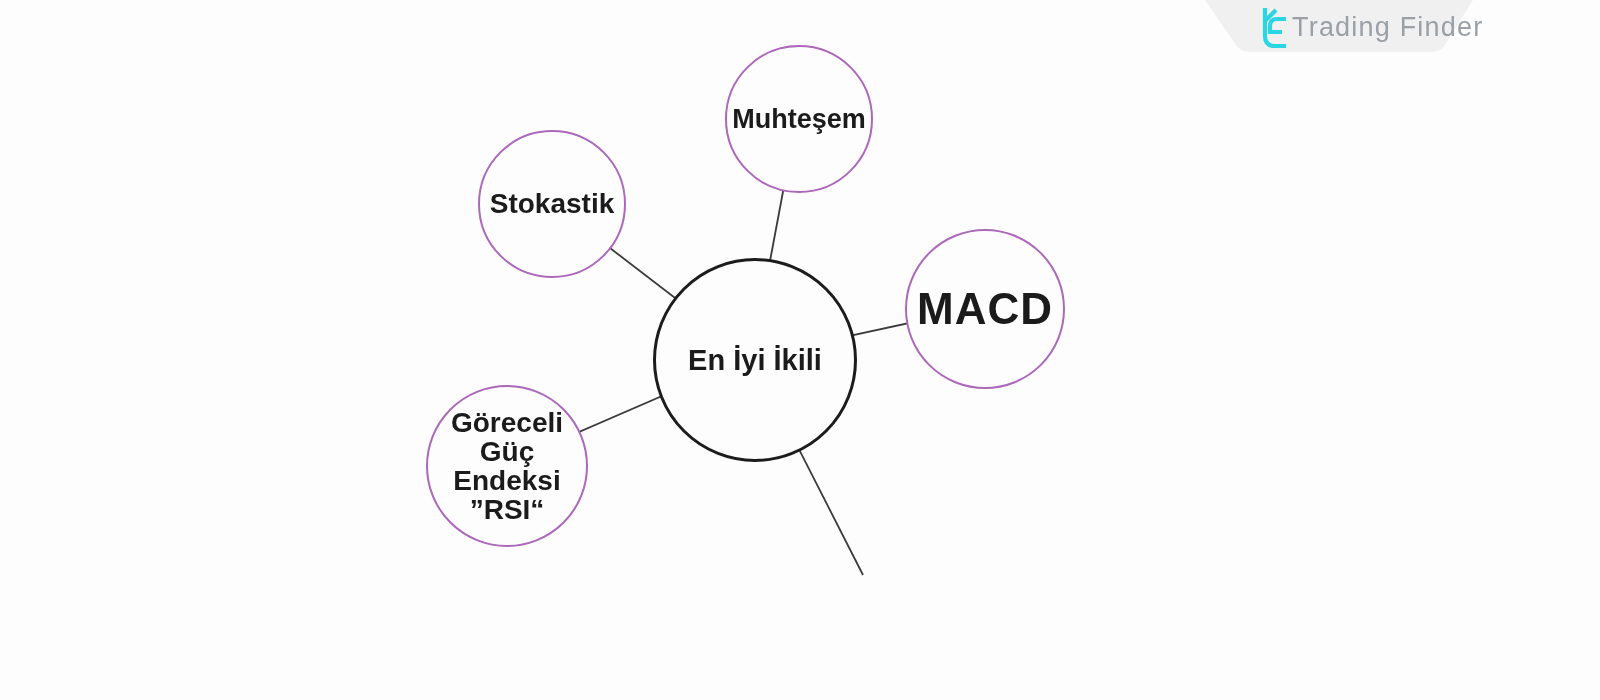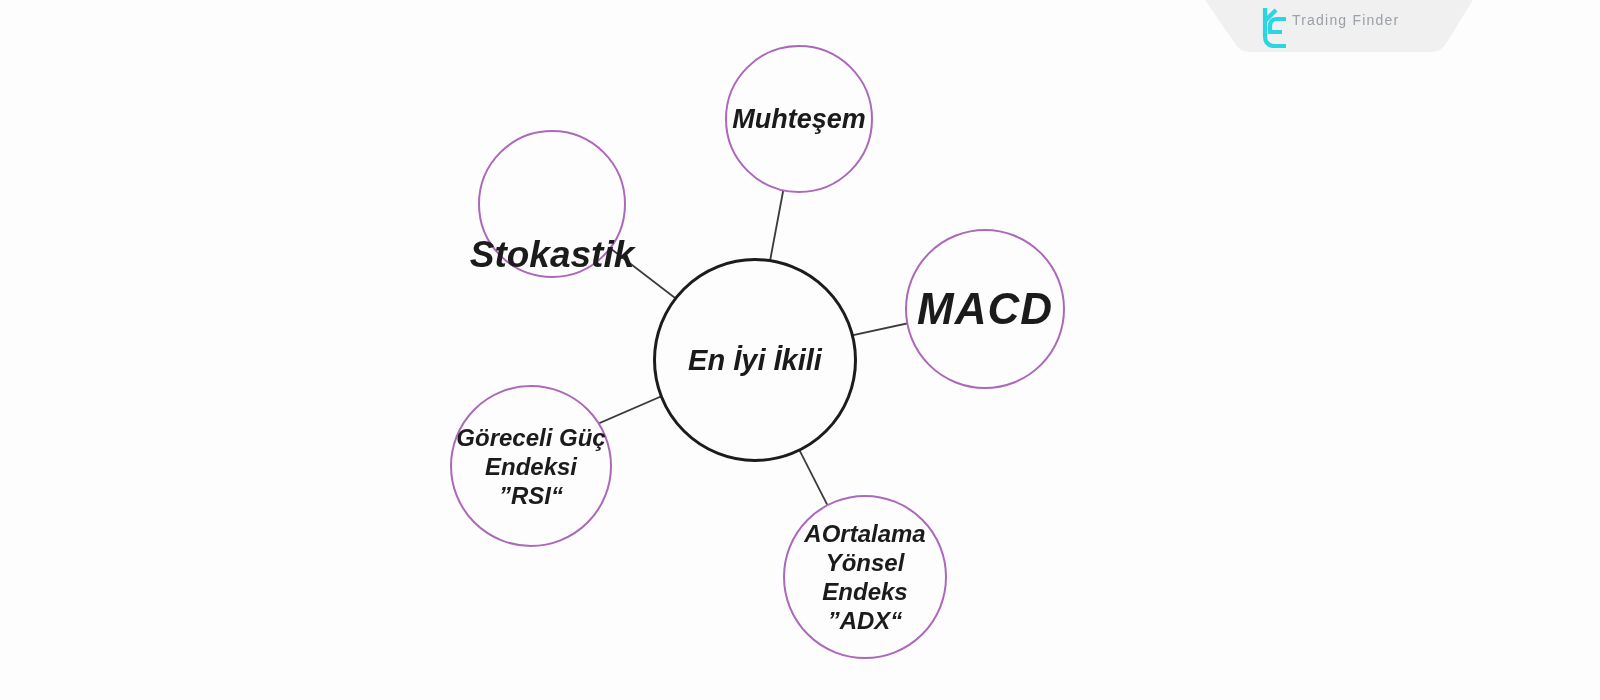--- a/index.html
+++ b/index.html
@@ -23,44 +23,44 @@
     z-index: 2;
     border-radius: 50%;
     background: var(--bg, #fdfdfd);
     display: flex;
     align-items: center;
     justify-content: center;
     text-align: center;
     font-weight: bold;
     color: var(--text, #1b1b1b);
   }
-  .node .label span { display: block; font-style: italic; }
+  .node .label span { display: block; }
   .node-satellite { border: 2px solid var(--satellite-border, #ac68ba); }
   .node-center {
     border: 3px solid var(--center-border, #1c1c1c);
     left: 653px; top: 258px; width: 198px; height: 198px;
     font-size: 29px; line-height: 38px; text-align: right;
   }
   .node-awesome    { left: 725px; top: 45px;  width: 144px; height: 144px; font-size: 27px; line-height: 36px; }
-  .node-stochastic { left: 478px; top: 130px; width: 144px; height: 144px; font-size: 37px; align-items: flex-end; }
+  .node-stochastic { left: 478px; top: 130px; width: 144px; height: 144px; font-size: 28px; }
   .node-macd       { left: 905px; top: 229px; width: 156px; height: 156px; font-size: 44px; letter-spacing: 1px; }
-  .node-rsi        { left: 450px; top: 385px; width: 158px; height: 158px; font-size: 24px; line-height: 29px; }
+  .node-rsi        { left: 426px; top: 385px; width: 158px; height: 158px; font-size: 28px; line-height: 29px; }
   .node-adx        { left: 783px; top: 495px; width: 160px; height: 160px; font-size: 24px; line-height: 29px; }
   
   .banner {
     position: absolute;
     left: 1195px; top: 0; width: 290px; height: 56px;
     z-index: 3;
   }
   .banner svg.banner-shape { position: absolute; left: 0; top: 0; }
   .logo-icon { position: absolute; left: 61px; top: 5px; }
   .brand-name {
     position: absolute;
     left: 97px; top: 12px;
-    font-size: 14px;
+    font-size: 27px;
     letter-spacing: 1.2px;
     color: var(--brand-text, #9aa0a6);
     white-space: nowrap;
   }
 </style>
 </head>
 <body>
 
 <div class="canvas">
 
@@ -113,22 +113,14 @@
   </div>
 
   <div class="node node-satellite node-rsi">
     <div class="label">
       <span>Göreceli Güç</span>
       <span>Endeksi</span>
       <span>”RSI“</span>
     </div>
   </div>
 
-  <div class="node node-satellite node-adx">
-    <div class="label">
-      <span>AOrtalama</span>
-      <span>Yönsel</span>
-      <span>Endeks</span>
-      <span>”ADX“</span>
-    </div>
-  </div>
 
 </div>
 
 </body></html>

